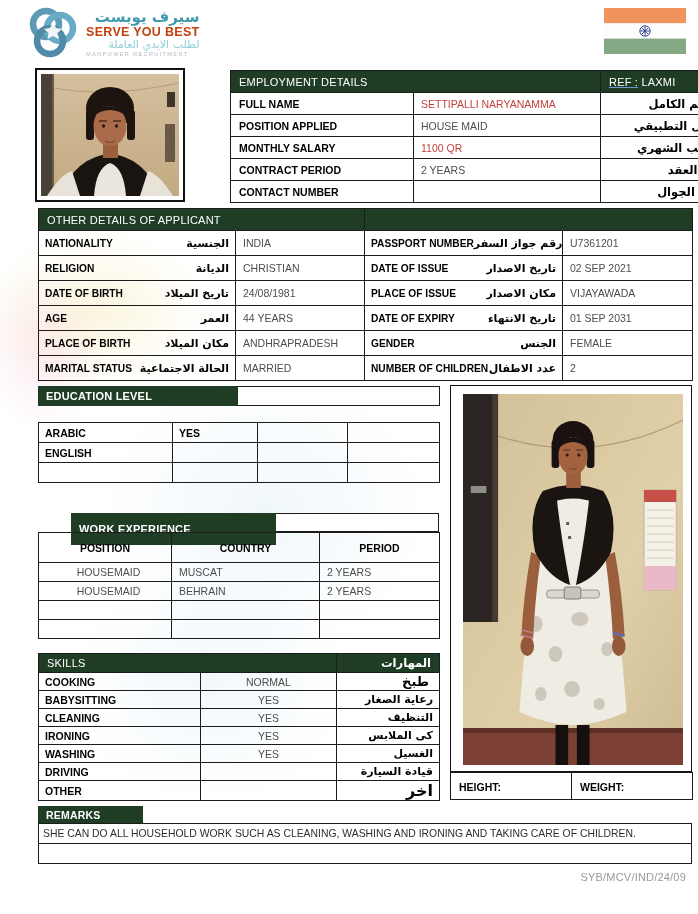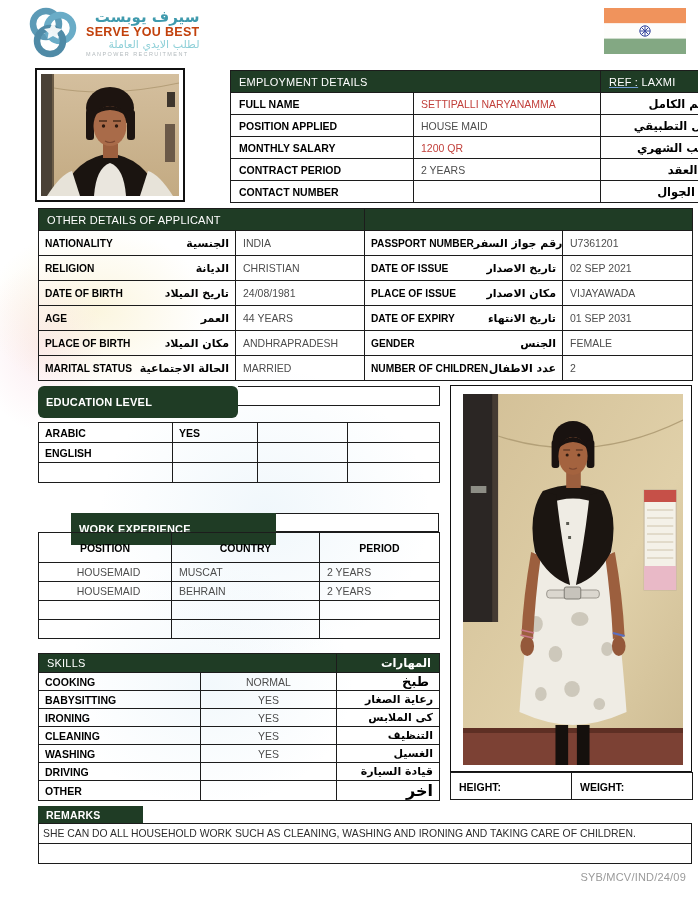--- a/index.html
+++ b/index.html
@@ -47,21 +47,21 @@
 
   
   #photo1 { left:35px; top:68px; width:150px; height:134px; border:2px solid #111; background:#fff; padding:4px; }
   #photo2 { left:450px; top:385px; width:242px; height:387px; border:1px solid #111; background:#fff; padding:8px 8px 6px 12px; }
   #photo1 svg, #photo2 svg { width:100%; height:100%; display:block; }
 
   
   #emp      { left:190px; top:70px;  width:500px;margin-left:40px; }
   #other    { left:38px;  top:208px; width:654px; }
   #edu      { left:38px;  top:386px; width:402px; height:20px; display:flex; }
-  #edu .bar { width:200px; height:32px; display:flex; align-items:center;border-radius:6px; }
+  #edu .bar { width:200px; height:20px; display:flex; align-items:center; }
   #edu .blank { flex:1; border:1px solid #1c1c1c; border-left:none; background:#fff; }
   #lang     { left:38px;  top:422px; width:401px; }
   #workbar  { left:38px;  top:513px; width:401px; height:19px; display:flex; }
   #workbar .bar { width:205px; height:32px; display:flex; align-items:center;margin-left:33px; }
   #workbar .blank { flex:1; border:1px solid #1c1c1c; border-left:none; background:#fff; }
   #work     { left:38px;  top:532px; width:401px; }
   #skills   { left:38px;  top:653px; width:401px; }
   #hw       { left:450px; top:772px; width:242px; }
   #remarksbar { left:38px; top:806px; width:105px; height:17px; display:flex; align-items:center; }
   #remarks  { left:38px;  top:823px; width:654px; }
@@ -165,21 +165,21 @@
         <td class="val red">SETTIPALLI NARYANAMMA</td>
         <td class="arc">الاسم الكامل</td>
       </tr>
       <tr>
         <td class="lbl">POSITION APPLIED</td>
         <td class="val">HOUSE MAID</td>
         <td class="arc">الحال التطبيقي</td>
       </tr>
       <tr>
         <td class="lbl">MONTHLY SALARY</td>
-        <td class="val red">1200 QR</td>
+        <td class="val red">1100 QR</td>
         <td class="arc">الراتب الشهري</td>
       </tr>
       <tr>
         <td class="lbl">CONTRACT PERIOD</td>
         <td class="val">2 YEARS</td>
         <td class="arc">مدة العقد</td>
       </tr>
       <tr>
         <td class="lbl">CONTACT NUMBER</td>
         <td class="val"></td>
@@ -395,28 +395,28 @@
         <td class="lbl" style="padding-left:6px">COOKING</td>
         <td class="val center" style="padding-left:0">NORMAL</td>
         <td class="arc" style="font-size:13px;padding-right:10px">طبخ</td>
       </tr>
       <tr>
         <td class="lbl" style="padding-left:6px">BABYSITTING</td>
         <td class="val center" style="padding-left:0">YES</td>
         <td class="arc" style="font-size:11px;padding-right:6px">رعاية الصغار</td>
       </tr>
       <tr>
+        <td class="lbl" style="padding-left:6px">CLEANING</td>
+        <td class="val center" style="padding-left:0">YES</td>
+        <td class="arc" style="font-size:11px;padding-right:6px">التنظيف</td>
+      </tr>
+      <tr>
         <td class="lbl" style="padding-left:6px">IRONING</td>
         <td class="val center" style="padding-left:0">YES</td>
         <td class="arc" style="font-size:11px;padding-right:6px">كى الملابس</td>
-      </tr>
-      <tr>
-        <td class="lbl" style="padding-left:6px">CLEANING</td>
-        <td class="val center" style="padding-left:0">YES</td>
-        <td class="arc" style="font-size:11px;padding-right:6px">التنظيف</td>
       </tr>
       <tr>
         <td class="lbl" style="padding-left:6px">WASHING</td>
         <td class="val center" style="padding-left:0">YES</td>
         <td class="arc" style="font-size:11px;padding-right:6px">الغسيل</td>
       </tr>
       <tr>
         <td class="lbl" style="padding-left:6px">DRIVING</td>
         <td class="val center" style="padding-left:0"></td>
         <td class="arc" style="font-size:11px;padding-right:6px">قيادة السيارة</td>

